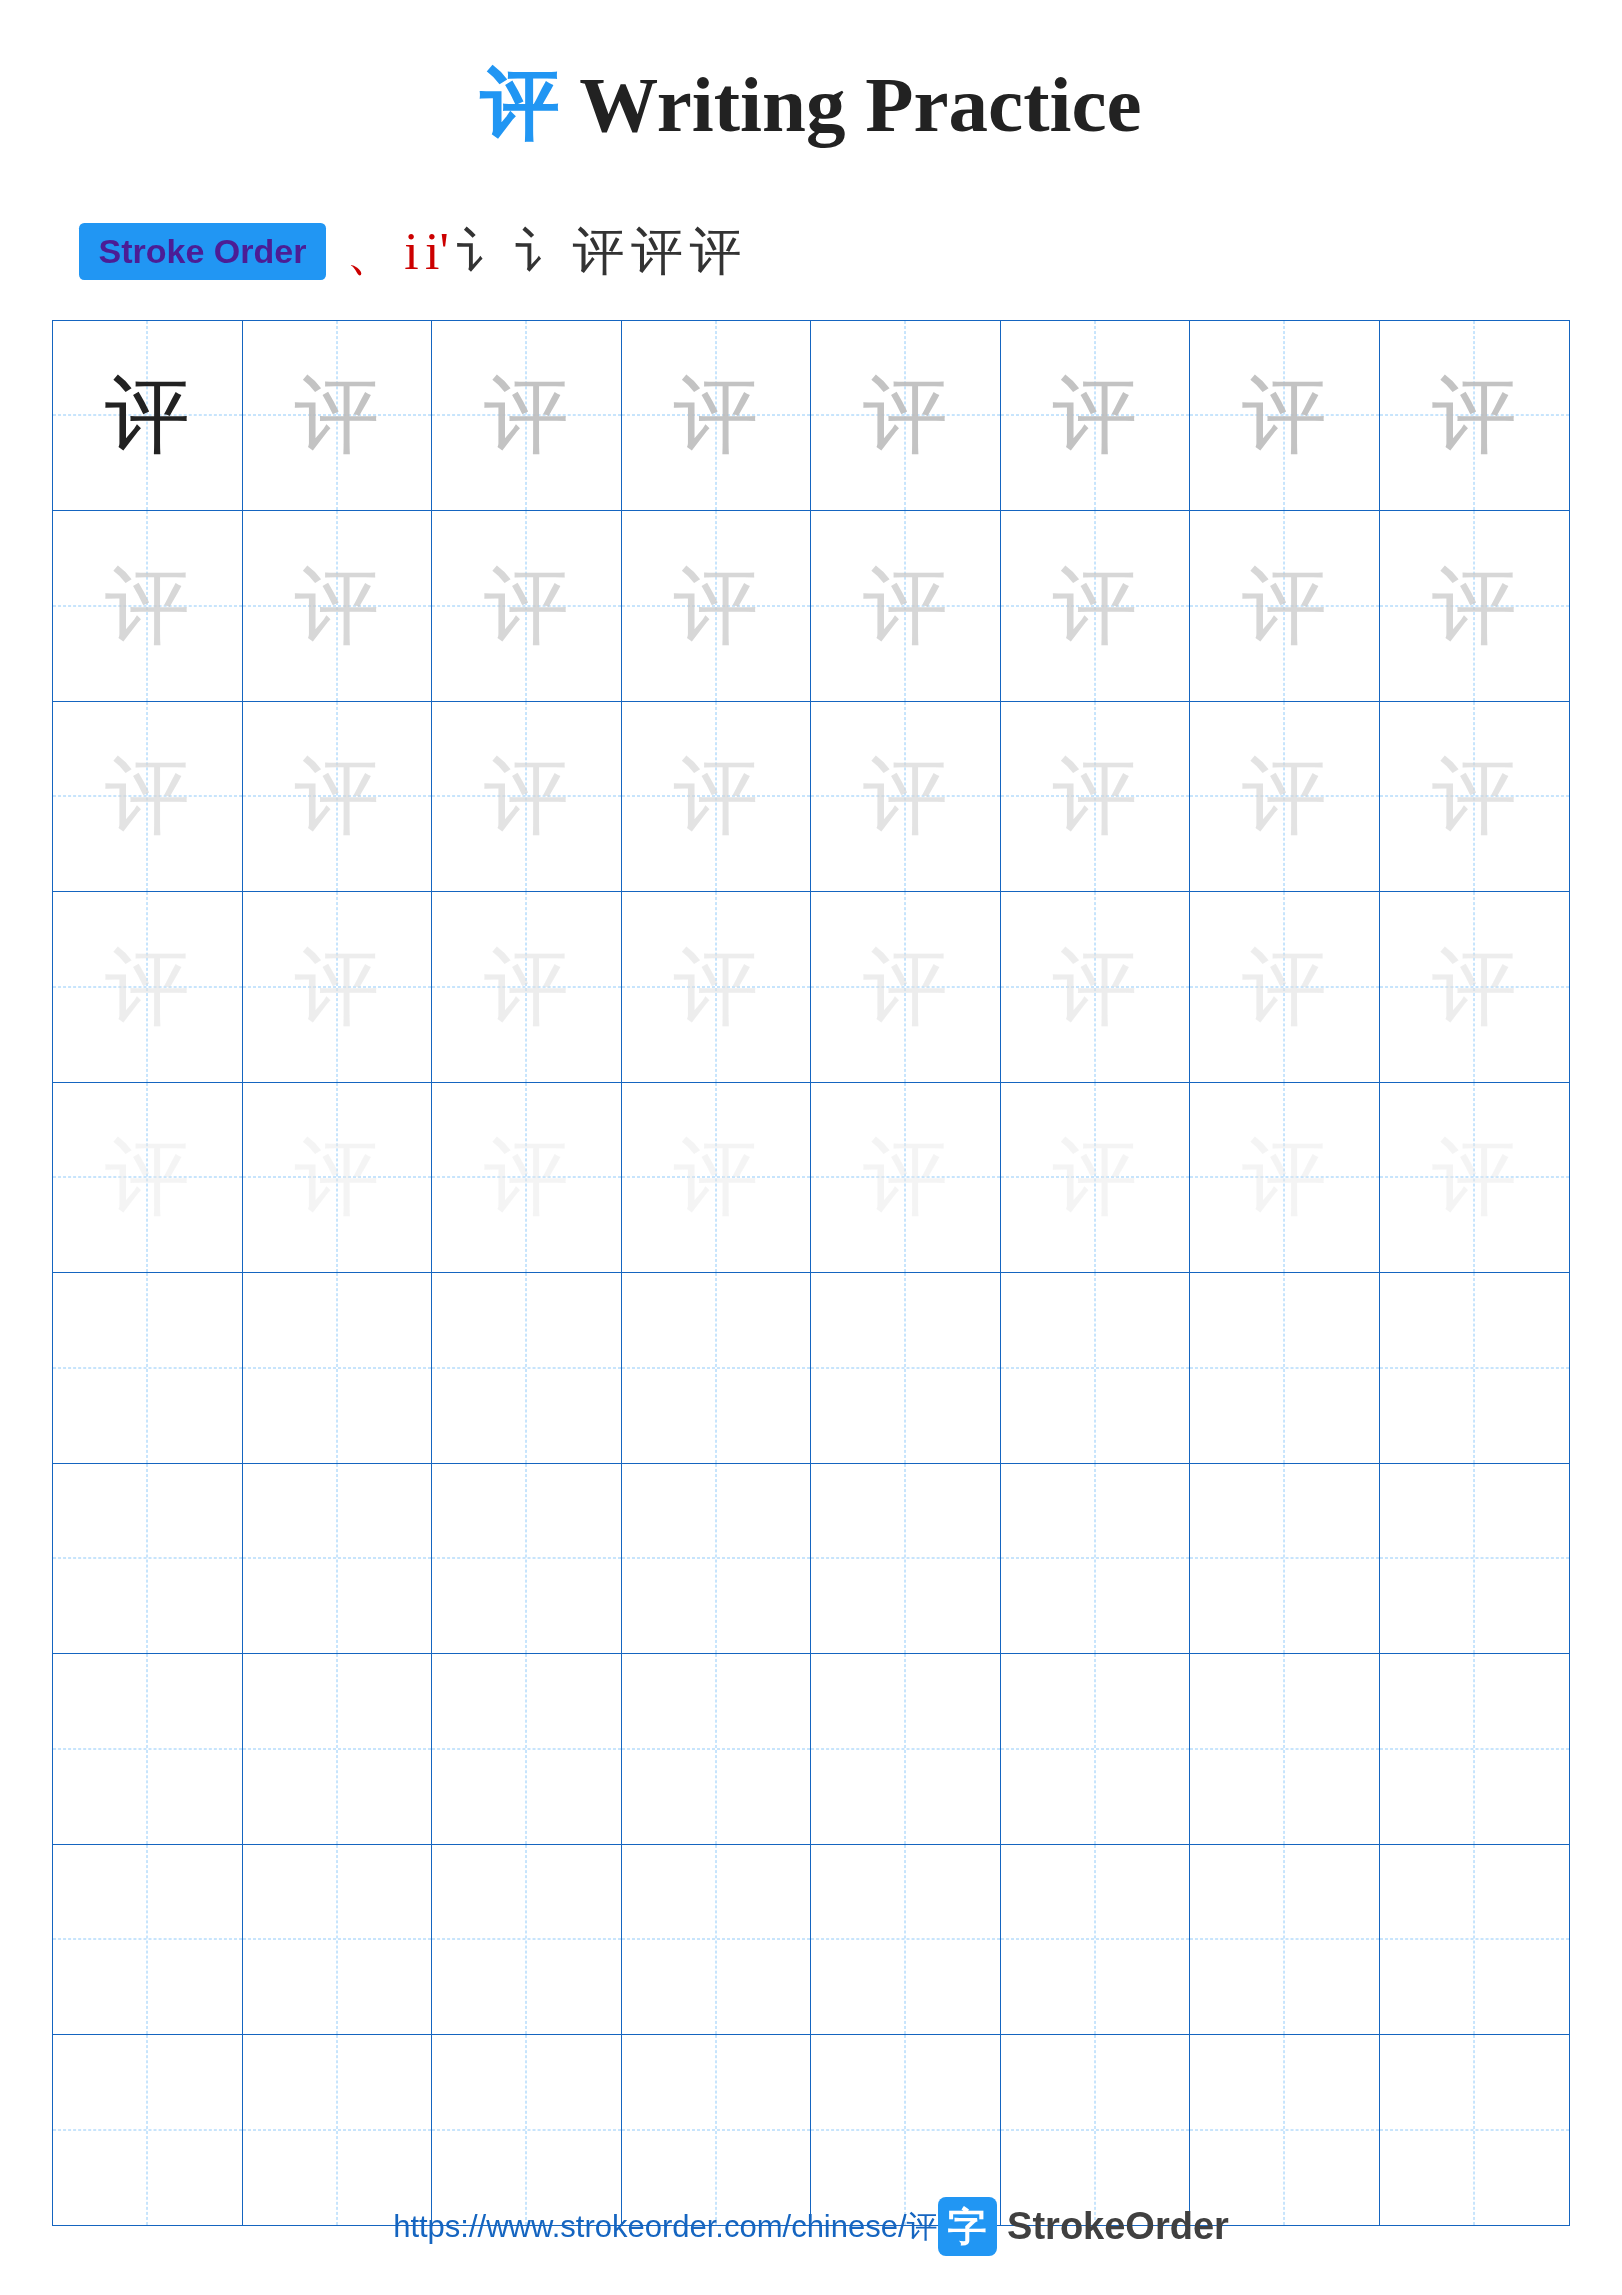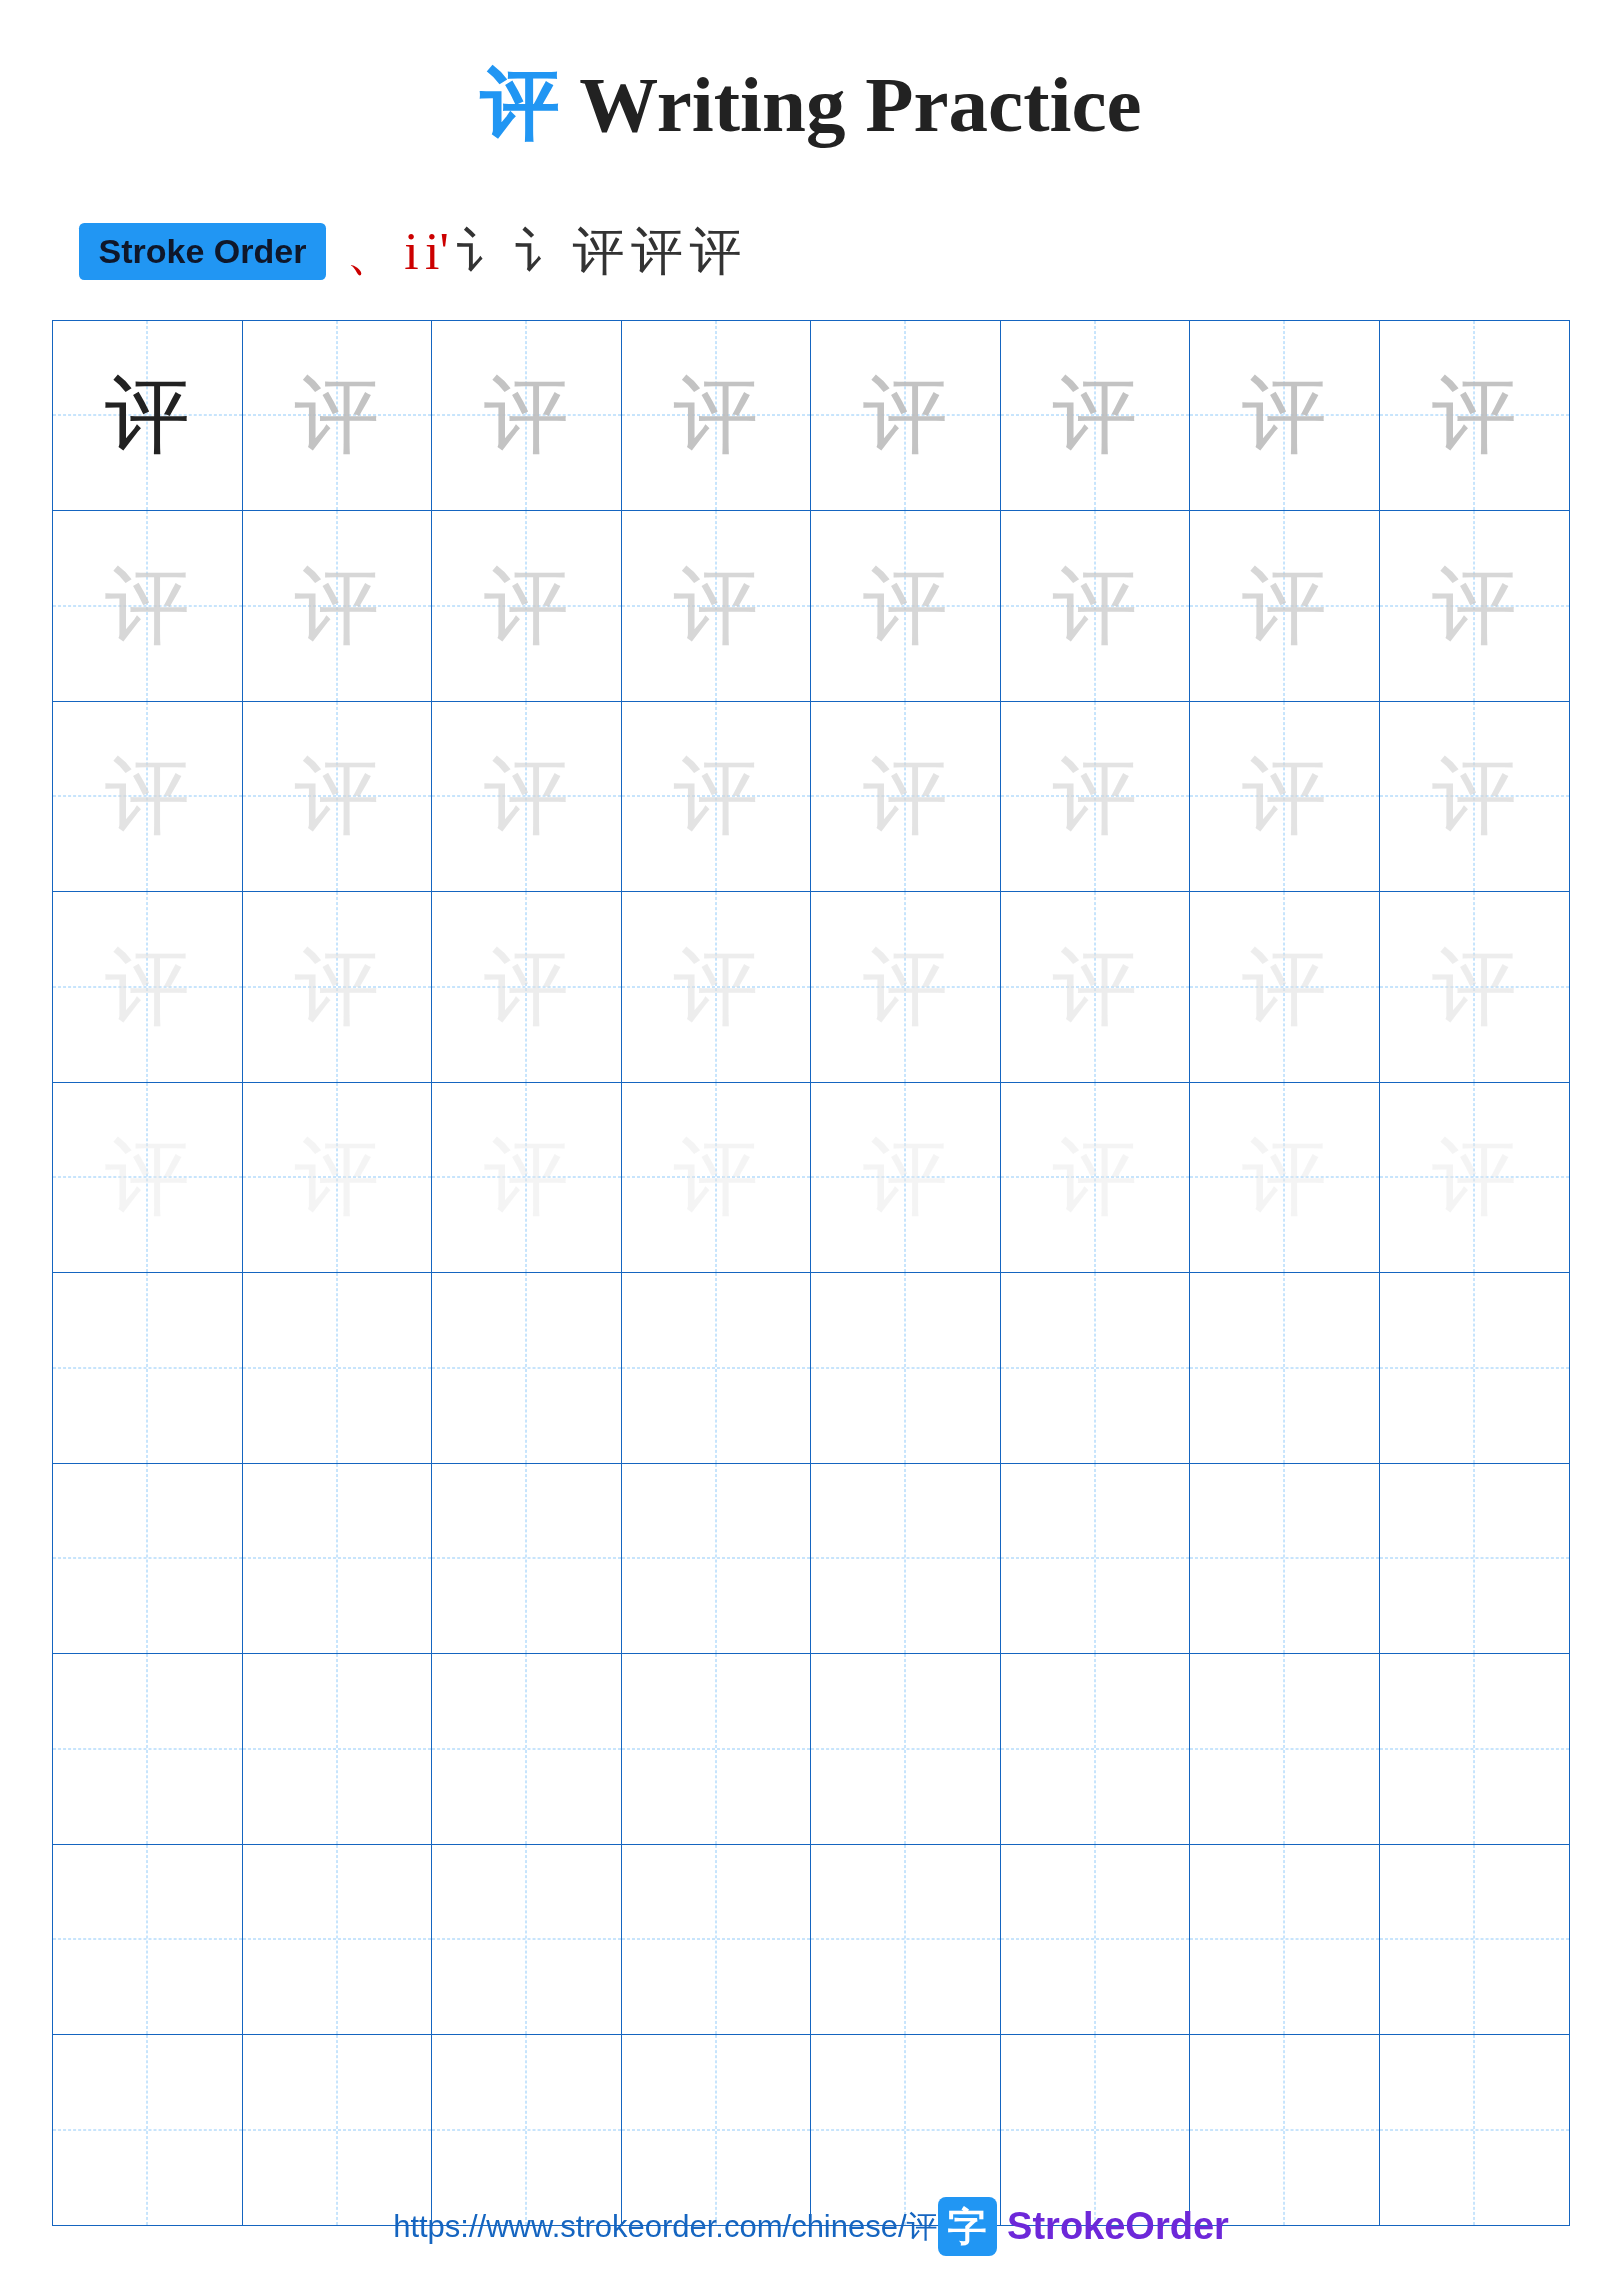--- a/index.html
+++ b/index.html
@@ -31,21 +31,21 @@
 
     .stroke-order-section {
       display: flex;
       align-items: center;
       padding: 19.6px 79px 33px 79px;
       gap: 19.6px;
     }
 
     .stroke-order-badge {
       background: #2196F3;
-      color: #0f172a;
+      color: #4c1d95;
       font-size: 34px;
       font-weight: bold;
       padding: 9.2px 19.6px;
       border-radius: 5.2px;
       font-family: sans-serif;
       white-space: nowrap;
     }
 
     .stroke-sequence {
       display: flex;
@@ -181,21 +181,21 @@
       justify-content: center;
       color: white;
       font-size: 39px;
       font-weight: bold;
       font-family: serif;
     }
 
     .brand-text {
       font-size: 38px;
       font-weight: bold;
-      color: #6d28d9;
+      color: #404040;
       font-family: sans-serif;
     }
   </style>
 </head>
 <body>
 
 <div class="page-title">
   <span class="title-char">评</span><span class="title-text"> Writing Practice</span>
 </div>
 

